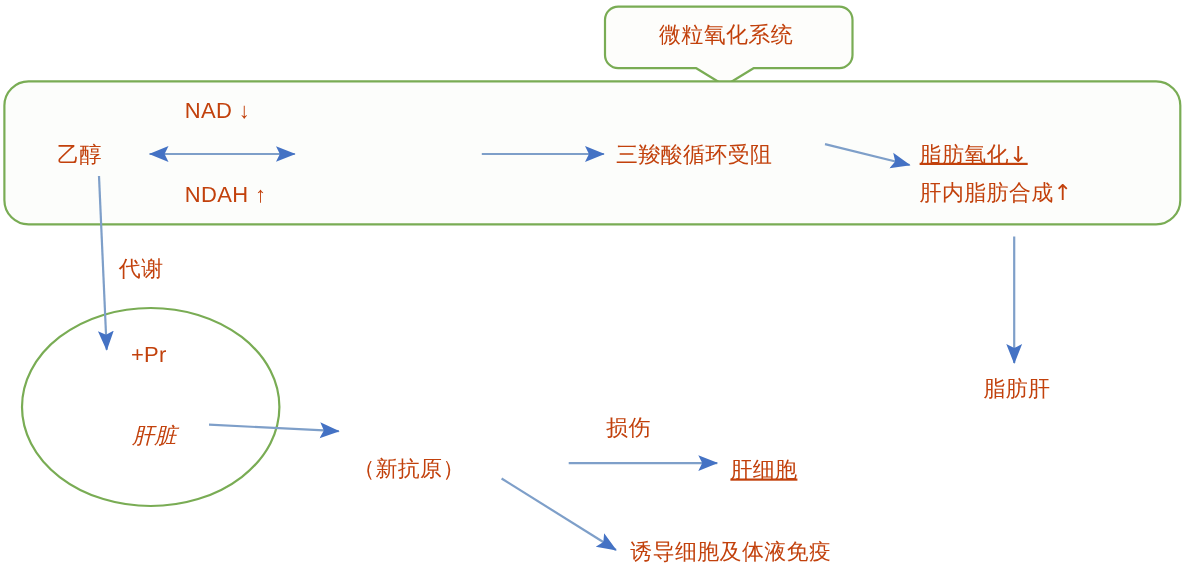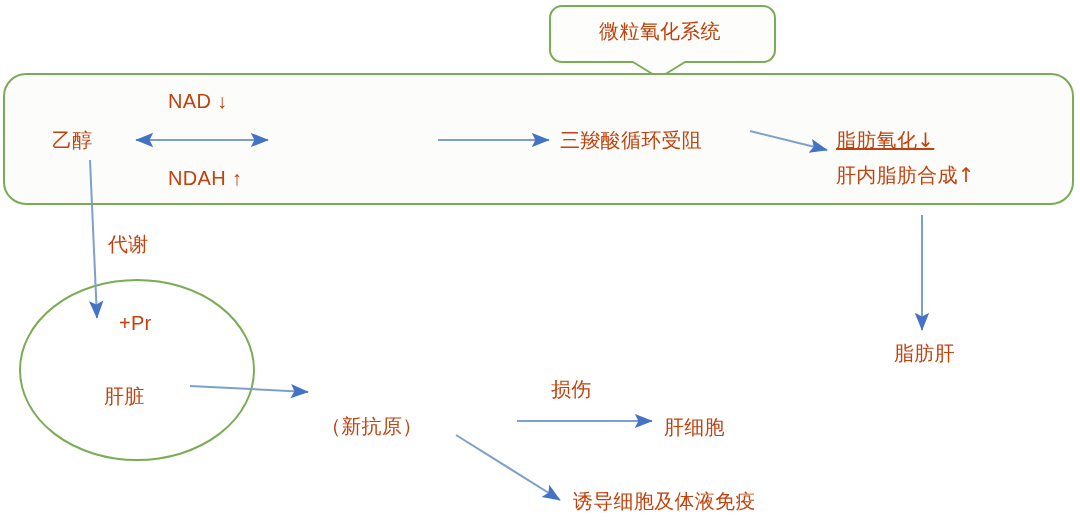--- a/index.html
+++ b/index.html
@@ -45,26 +45,26 @@
   #callout-title      { left: 575px; top: 19px;  width: 170px; text-align: center; }
   #ethanol            { left: 52px;  top: 128px; }
   #nad-down           { left: 168px; top: 89px;  }
   #ndah-up            { left: 168px; top: 166px; }
   #nad-ratio          { left: 283px; top: 128px; }
   #tca-blocked        { left: 560px; top: 128px; }
   #fat-ox             { left: 836px; top: 128px; text-decoration: underline; }
   #fat-syn            { left: 836px; top: 163px; }
   #metabolism         { left: 108px; top: 232px; }
   #plus-pr            { left: 119px; top: 311px; }
-  #liver              { left: 104px; top: 384px; }
+  #liver              { left: 120px; top: 384px; font-style: italic; }
   #fatty-liver        { left: 894px; top: 341px; }
   #adduct             { left: 317px; top: 379px; }
   #neoantigen         { left: 321px; top: 414px; }
   #damage             { left: 551px; top: 378px; font-family: Liberation Mono, monospace; }
-  #hepatocyte         { left: 664px; top: 415px; }
+  #hepatocyte         { left: 664px; top: 415px; text-decoration: underline; }
   #immunity           { left: 573px; top: 489px; }
 </style>
 </head>
 <body>
 
 <div id="canvas">
 
   <svg class="svg-layer" viewBox="0 0 1080 521">
     <defs>
       <marker id="ah-blue" markerWidth="10" markerHeight="10" refX="8.6" refY="4" orient="auto" markerUnits="strokeWidth">

